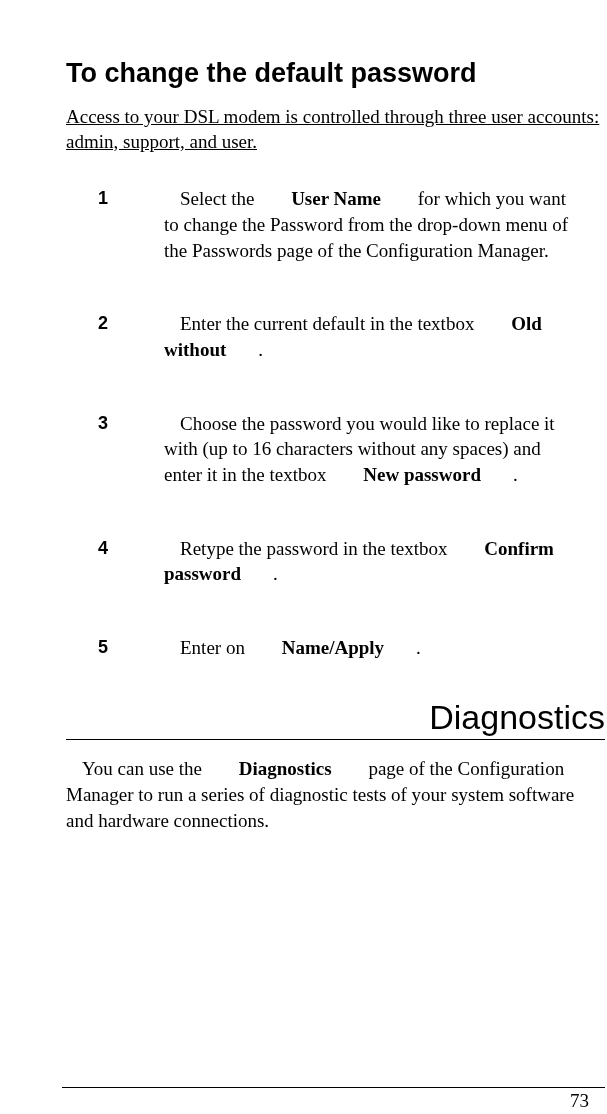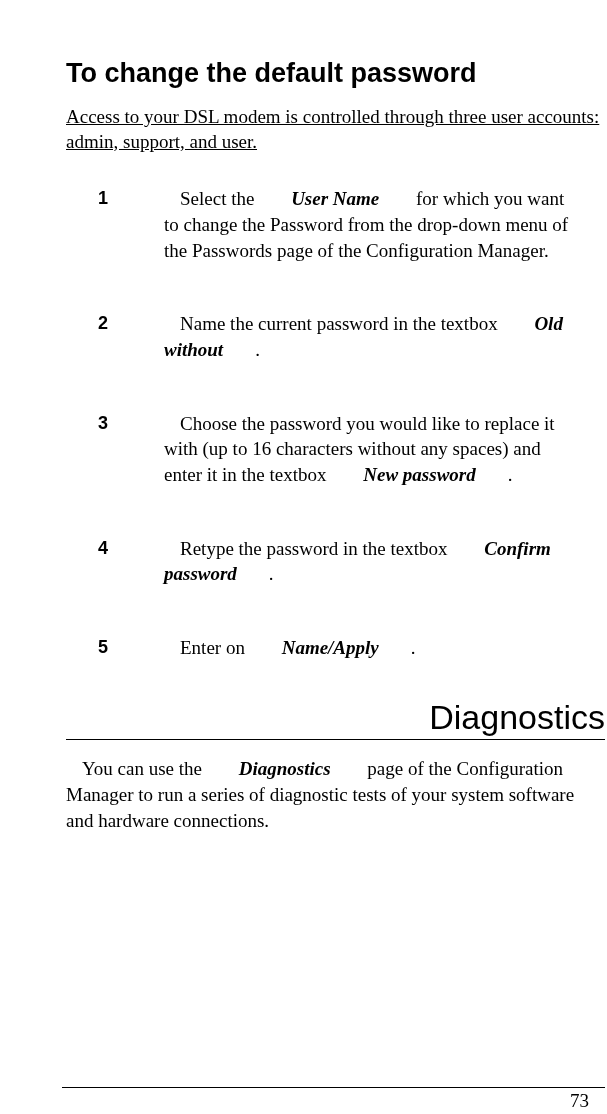--- a/index.html
+++ b/index.html
@@ -44,21 +44,20 @@
       font-weight: bold;
       font-size: 18px;
       width: 34px;
       flex-shrink: 0;
     }
     .step-body {
       flex: 1;
     }
     .bi {
       font-weight: bold;
-      font-style: italic;
     }
     .heading-section {
       font-family: Arial, Helvetica, sans-serif;
       font-weight: normal;
       font-size: 34px;
       text-align: right;
       margin-top: 22px;
       border-bottom: 1.5px solid #000;
       padding-bottom: 2px;
       margin-bottom: 14px;
@@ -85,21 +84,21 @@
 
 <p class="intro-text">Access to your DSL modem is controlled through three user accounts: admin, support, and user.</p>
 
 <ol class="step-list">
   <li class="step-item">
     <span class="step-num">1</span>
     <span class="step-body"><span>Select the </span><span class="bi">User Name</span><span> for which you want to change the Password from the drop-down menu of the Passwords page of the Configuration Manager.</span></span>
   </li>
   <li class="step-item">
     <span class="step-num">2</span>
-    <span class="step-body"><span>Name the current password in the textbox </span><span class="bi">Old without</span><span>.</span></span>
+    <span class="step-body"><span>Enter the current default in the textbox </span><span class="bi">Old without</span><span>.</span></span>
   </li>
   <li class="step-item">
     <span class="step-num">3</span>
     <span class="step-body"><span>Choose the password you would like to replace it with (up to 16 characters without any spaces) and enter it in the textbox </span><span class="bi">New password</span><span>.</span></span>
   </li>
   <li class="step-item">
     <span class="step-num">4</span>
     <span class="step-body"><span>Retype the password in the textbox </span><span class="bi">Confirm password</span><span>.</span></span>
   </li>
   <li class="step-item">

